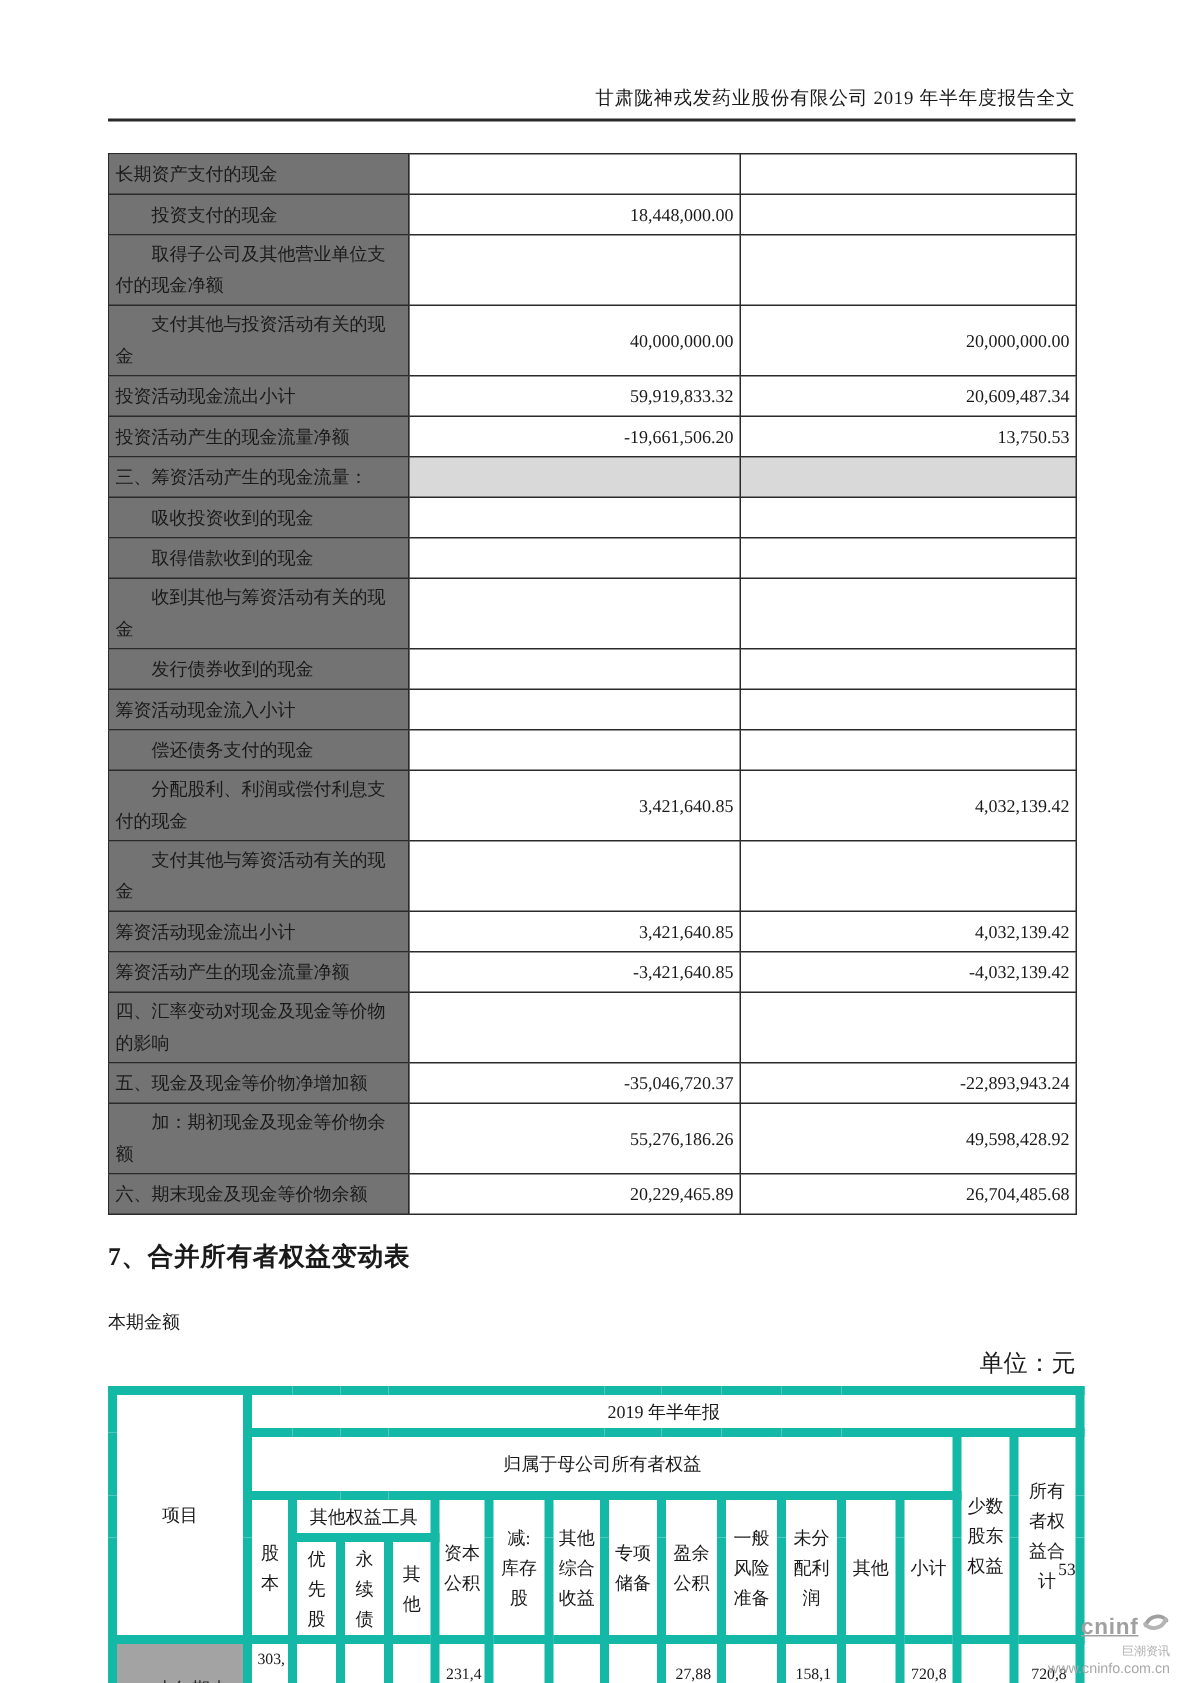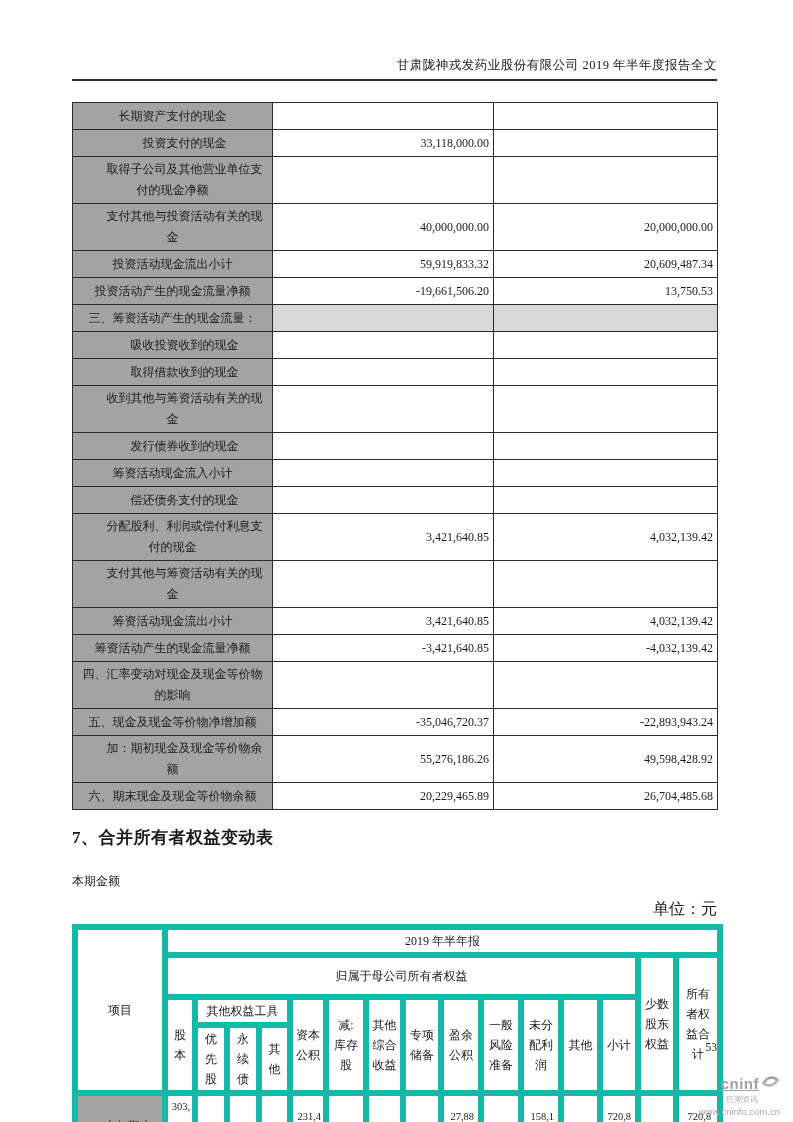--- a/index.html
+++ b/index.html
@@ -24,21 +24,21 @@
   table { border-collapse: collapse; table-layout: fixed; width: 645px; }
   .cft { margin-top: 21px; border: 1.5px solid #2a2a2a; }
   .cft td {
     border: 1px solid #2a2a2a;
     font-size: 12px;
     line-height: 21px;
     padding: 2px 4px;
     vertical-align: middle;
     word-break: break-all;
   }
-  .cft td.lab { background: #a3a3a3; text-align: center; }
+  .cft td.lab { background: #737373; text-align: left; }
   .cft td.lab.ind { text-indent: 24px; }
   .cft td.num { text-align: right; }
   .cft td.shade { background: #d9d9d9; }
   .cft tr { height: 27px; }
   
   .sec-title { margin-top: 16px; font-size: 17px; font-weight: bold; letter-spacing: 0.5px; }
   .period-label { margin-top: 24px; font-size: 12px; }
   .unit-label { margin-top: 9px; font-size: 16px; text-align: right; }
   
   .eqt { margin-top: 4px; border: 1.5px solid #2a2a2a; }
@@ -61,21 +61,21 @@
   .eqt tr.hr4 { height: 53px; }
   .eqt tr.dr  { height: 62px; }
   
   .page-num { position: absolute; top: 1041px; right: 76px; font-size: 11.5px; }
   .cninfo { position: absolute; top: 1072px; right: 13px; text-align: right; color: #a6a6a6; }
   .cninfo .brand-row { display: flex; align-items: center; justify-content: flex-end; gap: 2px; }
   .cninfo .brand {
     font-family: "Liberation Sans", "DejaVu Sans", sans-serif;
     font-weight: bold; font-size: 15px; letter-spacing: 0.5px; color: #a0a0a0; text-decoration: underline;
   }
-  .cninfo .subtitle { font-size: 8px; line-height: 10px; color: #b0b0b0; margin-right: 22px; font-family: Liberation Sans, sans-serif; }
+  .cninfo .subtitle { font-size: 8px; line-height: 10px; color: #b0b0b0; font-family: Liberation Sans, sans-serif; }
   .cninfo .url { font-size: 9.5px; line-height: 13px; color: #a8a8a8; font-family: "Liberation Sans", sans-serif; }
 </style>
 </head>
 <body>
 
 <div class="content">
 
   <div class="doc-header">甘肃陇神戎发药业股份有限公司 2019 年半年度报告全文</div>
 
   <table class="cft">
@@ -85,21 +85,21 @@
         <col style="width:224px">
     </colgroup>
     <tbody>
         <tr>
       <td class="lab">长期资产支付的现金</td>
       <td class="num"></td>
       <td class="num"></td>
     </tr>
         <tr>
       <td class="lab ind">投资支付的现金</td>
-      <td class="num">33,118,000.00</td>
+      <td class="num">18,448,000.00</td>
       <td class="num"></td>
     </tr>
         <tr>
       <td class="lab ind">取得子公司及其他营业单位支付的现金净额</td>
       <td class="num"></td>
       <td class="num"></td>
     </tr>
         <tr>
       <td class="lab ind">支付其他与投资活动有关的现金</td>
       <td class="num">40,000,000.00</td>

